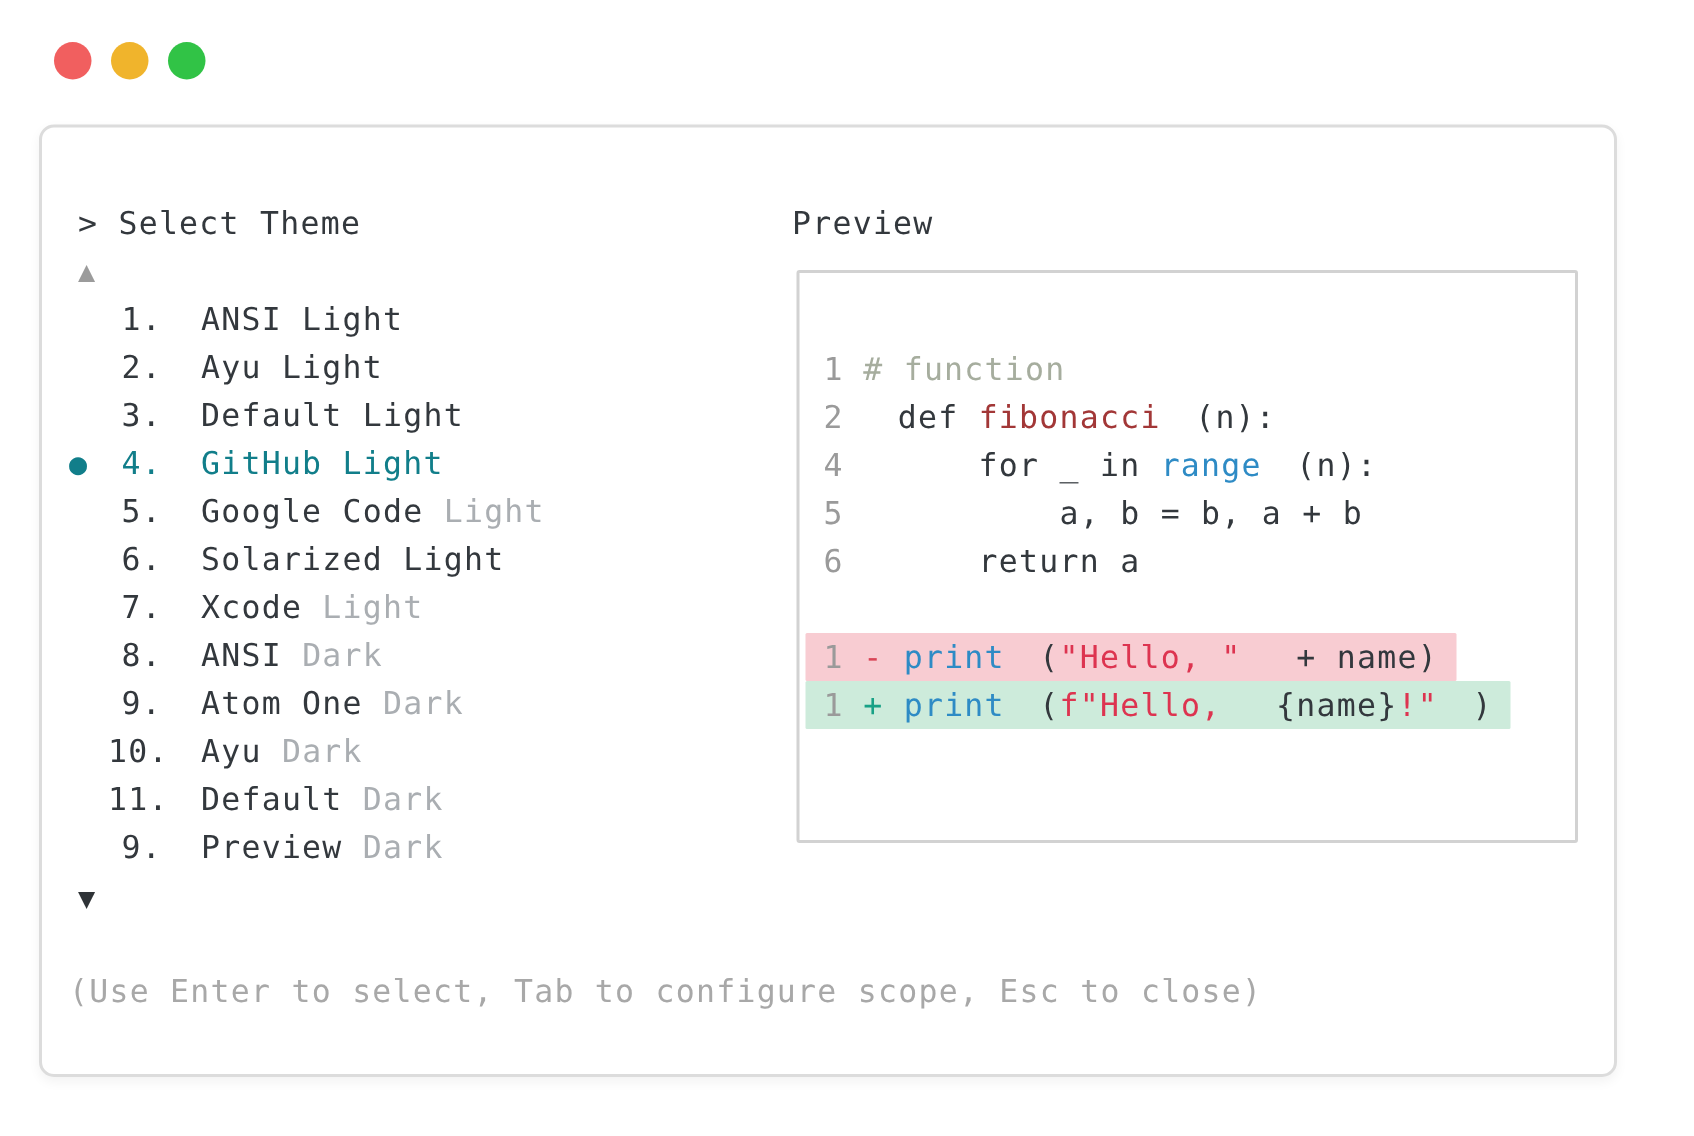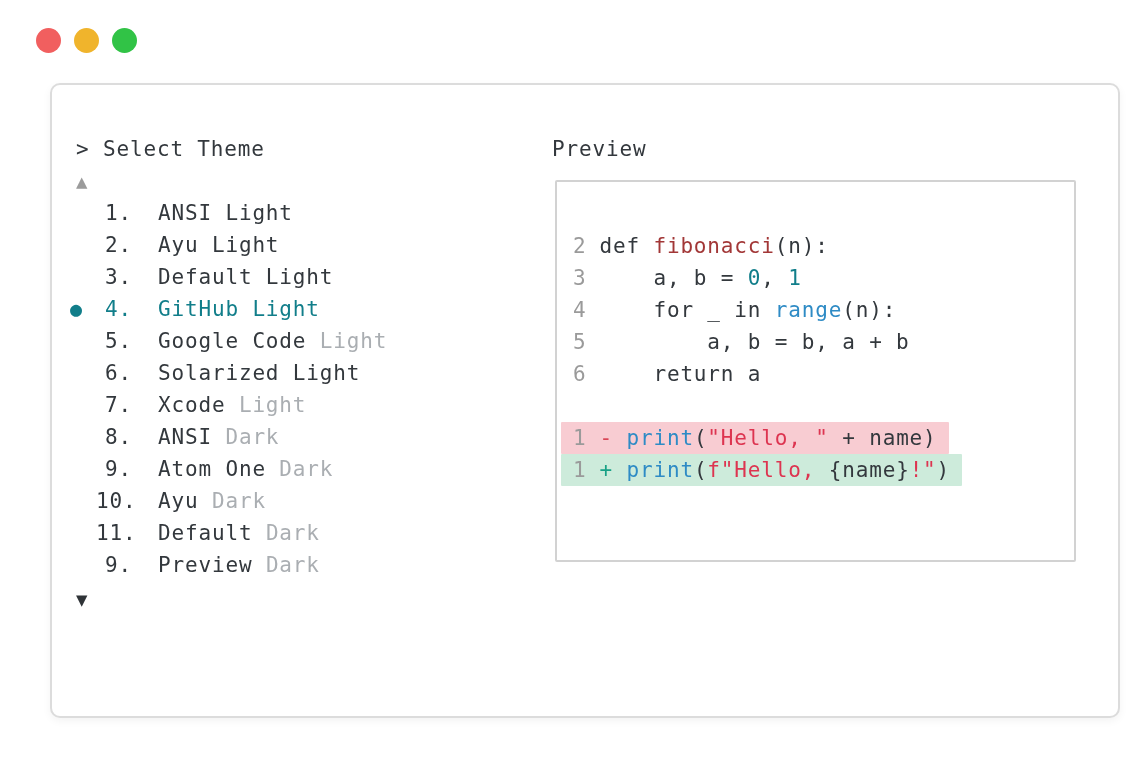--- a/index.html
+++ b/index.html
@@ -21,24 +21,23 @@
     --comment:#a6ad9e;
     --removed-bg:#f8ccd2;
     --added-bg:#cdebdb;
     --win-border:#dcdcdc;
     --box-border:#d2d2d2;
     --hint:#a8a8a8;
   }
   .traffic{position:absolute;left:36px;top:28px;display:flex;gap:13px;}
   .dot{width:25px;height:25px;border-radius:50%;}
   .window{
-    position:absolute;left:50px;top:83px;width:1048px;height:631px;
+    position:absolute;left:26px;top:83px;width:1048px;height:631px;
     border:2px solid var(--win-border);border-radius:10px;background:#fff;
     box-shadow:0 3px 8px rgba(0,0,0,.05);
-    padding-left:18px;
   }
   .abs{position:absolute;white-space:pre;}
   .prompt{left:24px;top:48px;line-height:32px;color:var(--ink);}
   .arrow{left:24px;line-height:32px;font-size:19px;}
   .arrow.up{top:80px;color:#9b9b9b;}
   .arrow.down{top:498px;color:#2f3337;}
   .theme-list{position:absolute;left:18px;top:112px;}
   .trow{height:32px;display:flex;align-items:center;cursor:pointer;}
   .bullet{width:26px;font-size:20px;color:var(--accent);line-height:32px;}
   .tnum{width:36px;text-align:right;white-space:pre;color:var(--ink);}
@@ -51,21 +50,21 @@
     position:absolute;left:503px;top:95px;width:517px;height:378px;
     border:2px solid var(--box-border);border-radius:2px;background:#fff;
   }
   .code{position:absolute;left:0;top:48px;width:100%;}
   .crow{height:32px;line-height:32px;white-space:pre;padding-left:16px;}
   .crow.diff{width:max-content;padding:0 12px 0 12px;margin-left:4px;border-radius:1px;}
   .crow.removed{background:var(--removed-bg);}
   .crow.added{background:var(--added-bg);}
   .ln{color:var(--lnum);margin-right:13px;}
   .tok{white-space:pre;}
-  .tok.plain{color:var(--ink);}
+  .tok.plain{color:var(--ink);margin-left:23px;}
   .tok.comment{color:var(--comment);}
   .tok.func{color:var(--func-red);}
   .tok.num{color:var(--accent);}
   .tok.builtin{color:var(--blue);}
   .tok.string{color:var(--string-red);}
   .tok.removed-sign{color:var(--minus-red);}
   .tok.added-sign{color:var(--plus-teal);}
 </style>
 </head>
 <body>
@@ -142,26 +141,27 @@
         <span class="tmuted">Dark</span>
       </div>
       <div class="trow">
         <span class="bullet"></span>
         <span class="tnum">9.</span>
         <span class="tlabel">Preview </span>
         <span class="tmuted">Dark</span>
       </div>
     </div>
   <div class="abs arrow down">▼</div>
+  <div class="abs hint">(Use Enter to select, Tab to configure scope, Esc to close)</div>
 
   <div class="abs preview-label">Preview</div>
   <div class="preview-box">
     <div class="code" id="code-block">
+        <div class="crow"><span class="ln">1</span><span class="tok comment"># function</span></div>
         <div class="crow"><span class="ln">2</span><span class="tok plain">def </span><span class="tok func">fibonacci</span><span class="tok plain">(n):</span></div>
-        <div class="crow"><span class="ln">3</span><span class="tok plain">    a, b = </span><span class="tok num">0</span><span class="tok plain">, </span><span class="tok num">1</span></div>
         <div class="crow"><span class="ln">4</span><span class="tok plain">    for _ in </span><span class="tok builtin">range</span><span class="tok plain">(n):</span></div>
         <div class="crow"><span class="ln">5</span><span class="tok plain">        a, b = b, a + b</span></div>
         <div class="crow"><span class="ln">6</span><span class="tok plain">    return a</span></div>
         <div class="crow"></div>
         <div class="crow diff removed"><span class="ln">1</span><span class="tok removed-sign">- </span><span class="tok builtin">print</span><span class="tok plain">(</span><span class="tok string">"Hello, "</span><span class="tok plain"> + name)</span></div>
         <div class="crow diff added"><span class="ln">1</span><span class="tok added-sign">+ </span><span class="tok builtin">print</span><span class="tok plain">(</span><span class="tok string">f"Hello, </span><span class="tok plain">{name}</span><span class="tok string">!"</span><span class="tok plain">)</span></div>
       </div>
   </div>
 </div>
 

